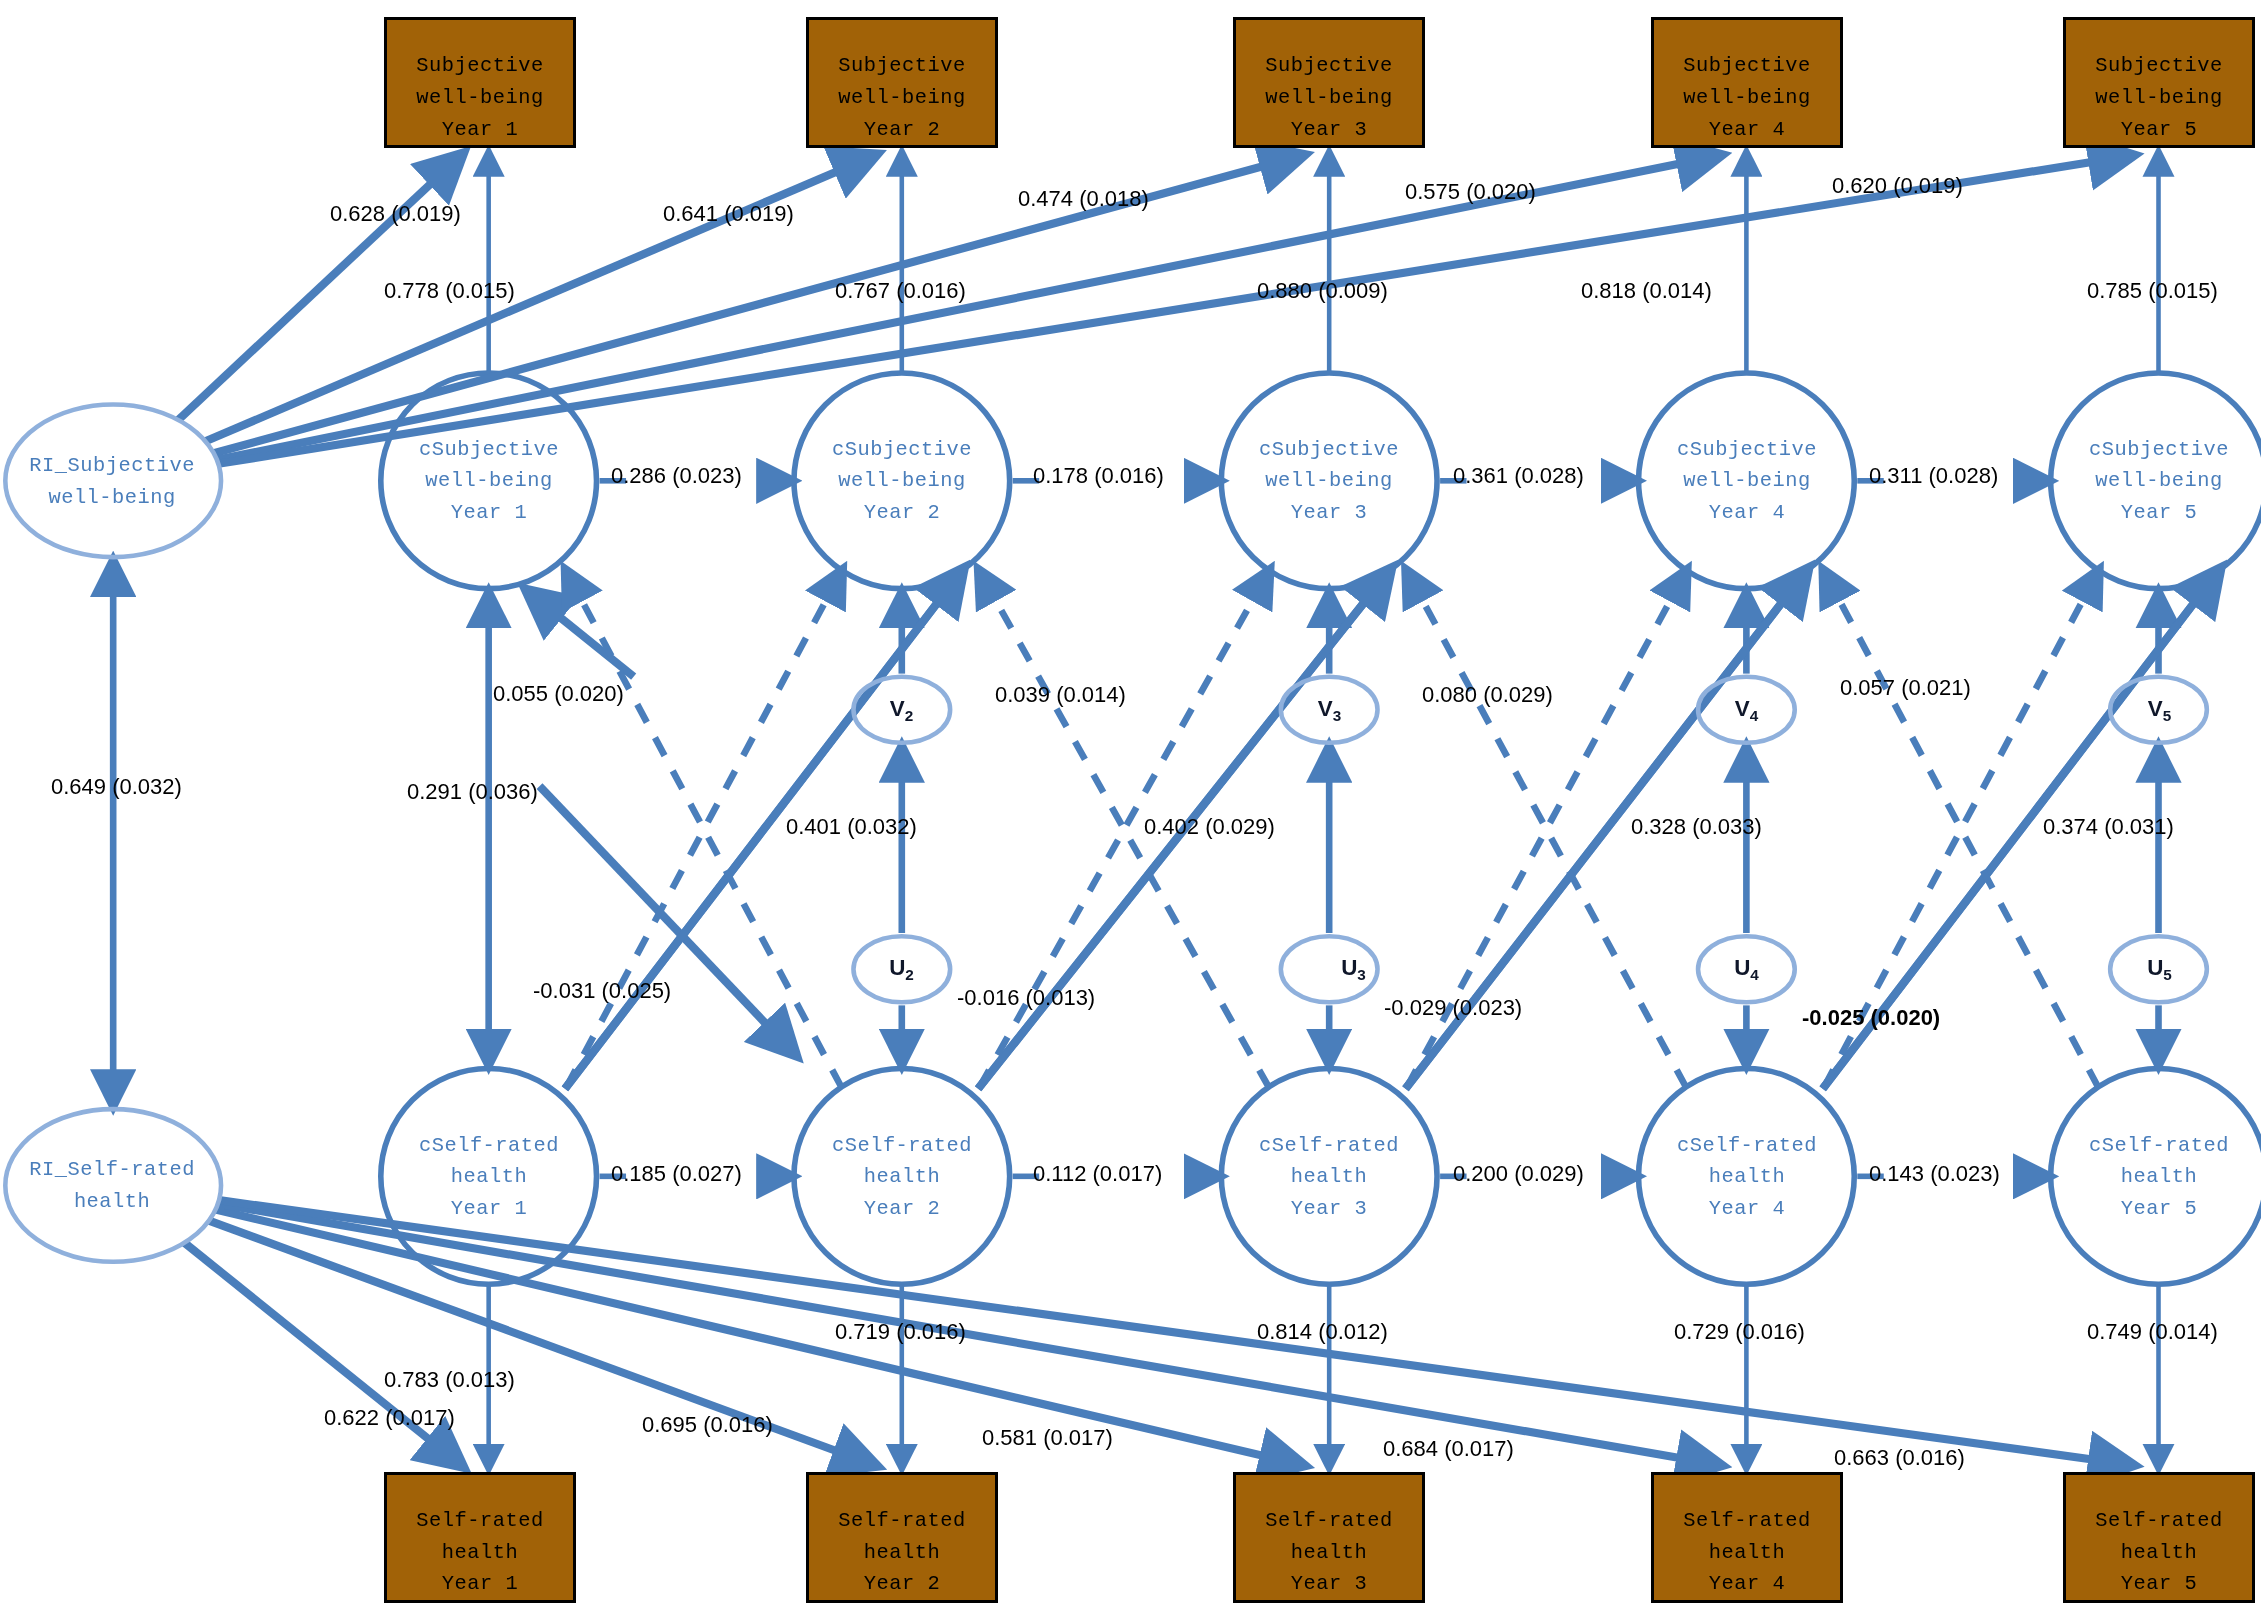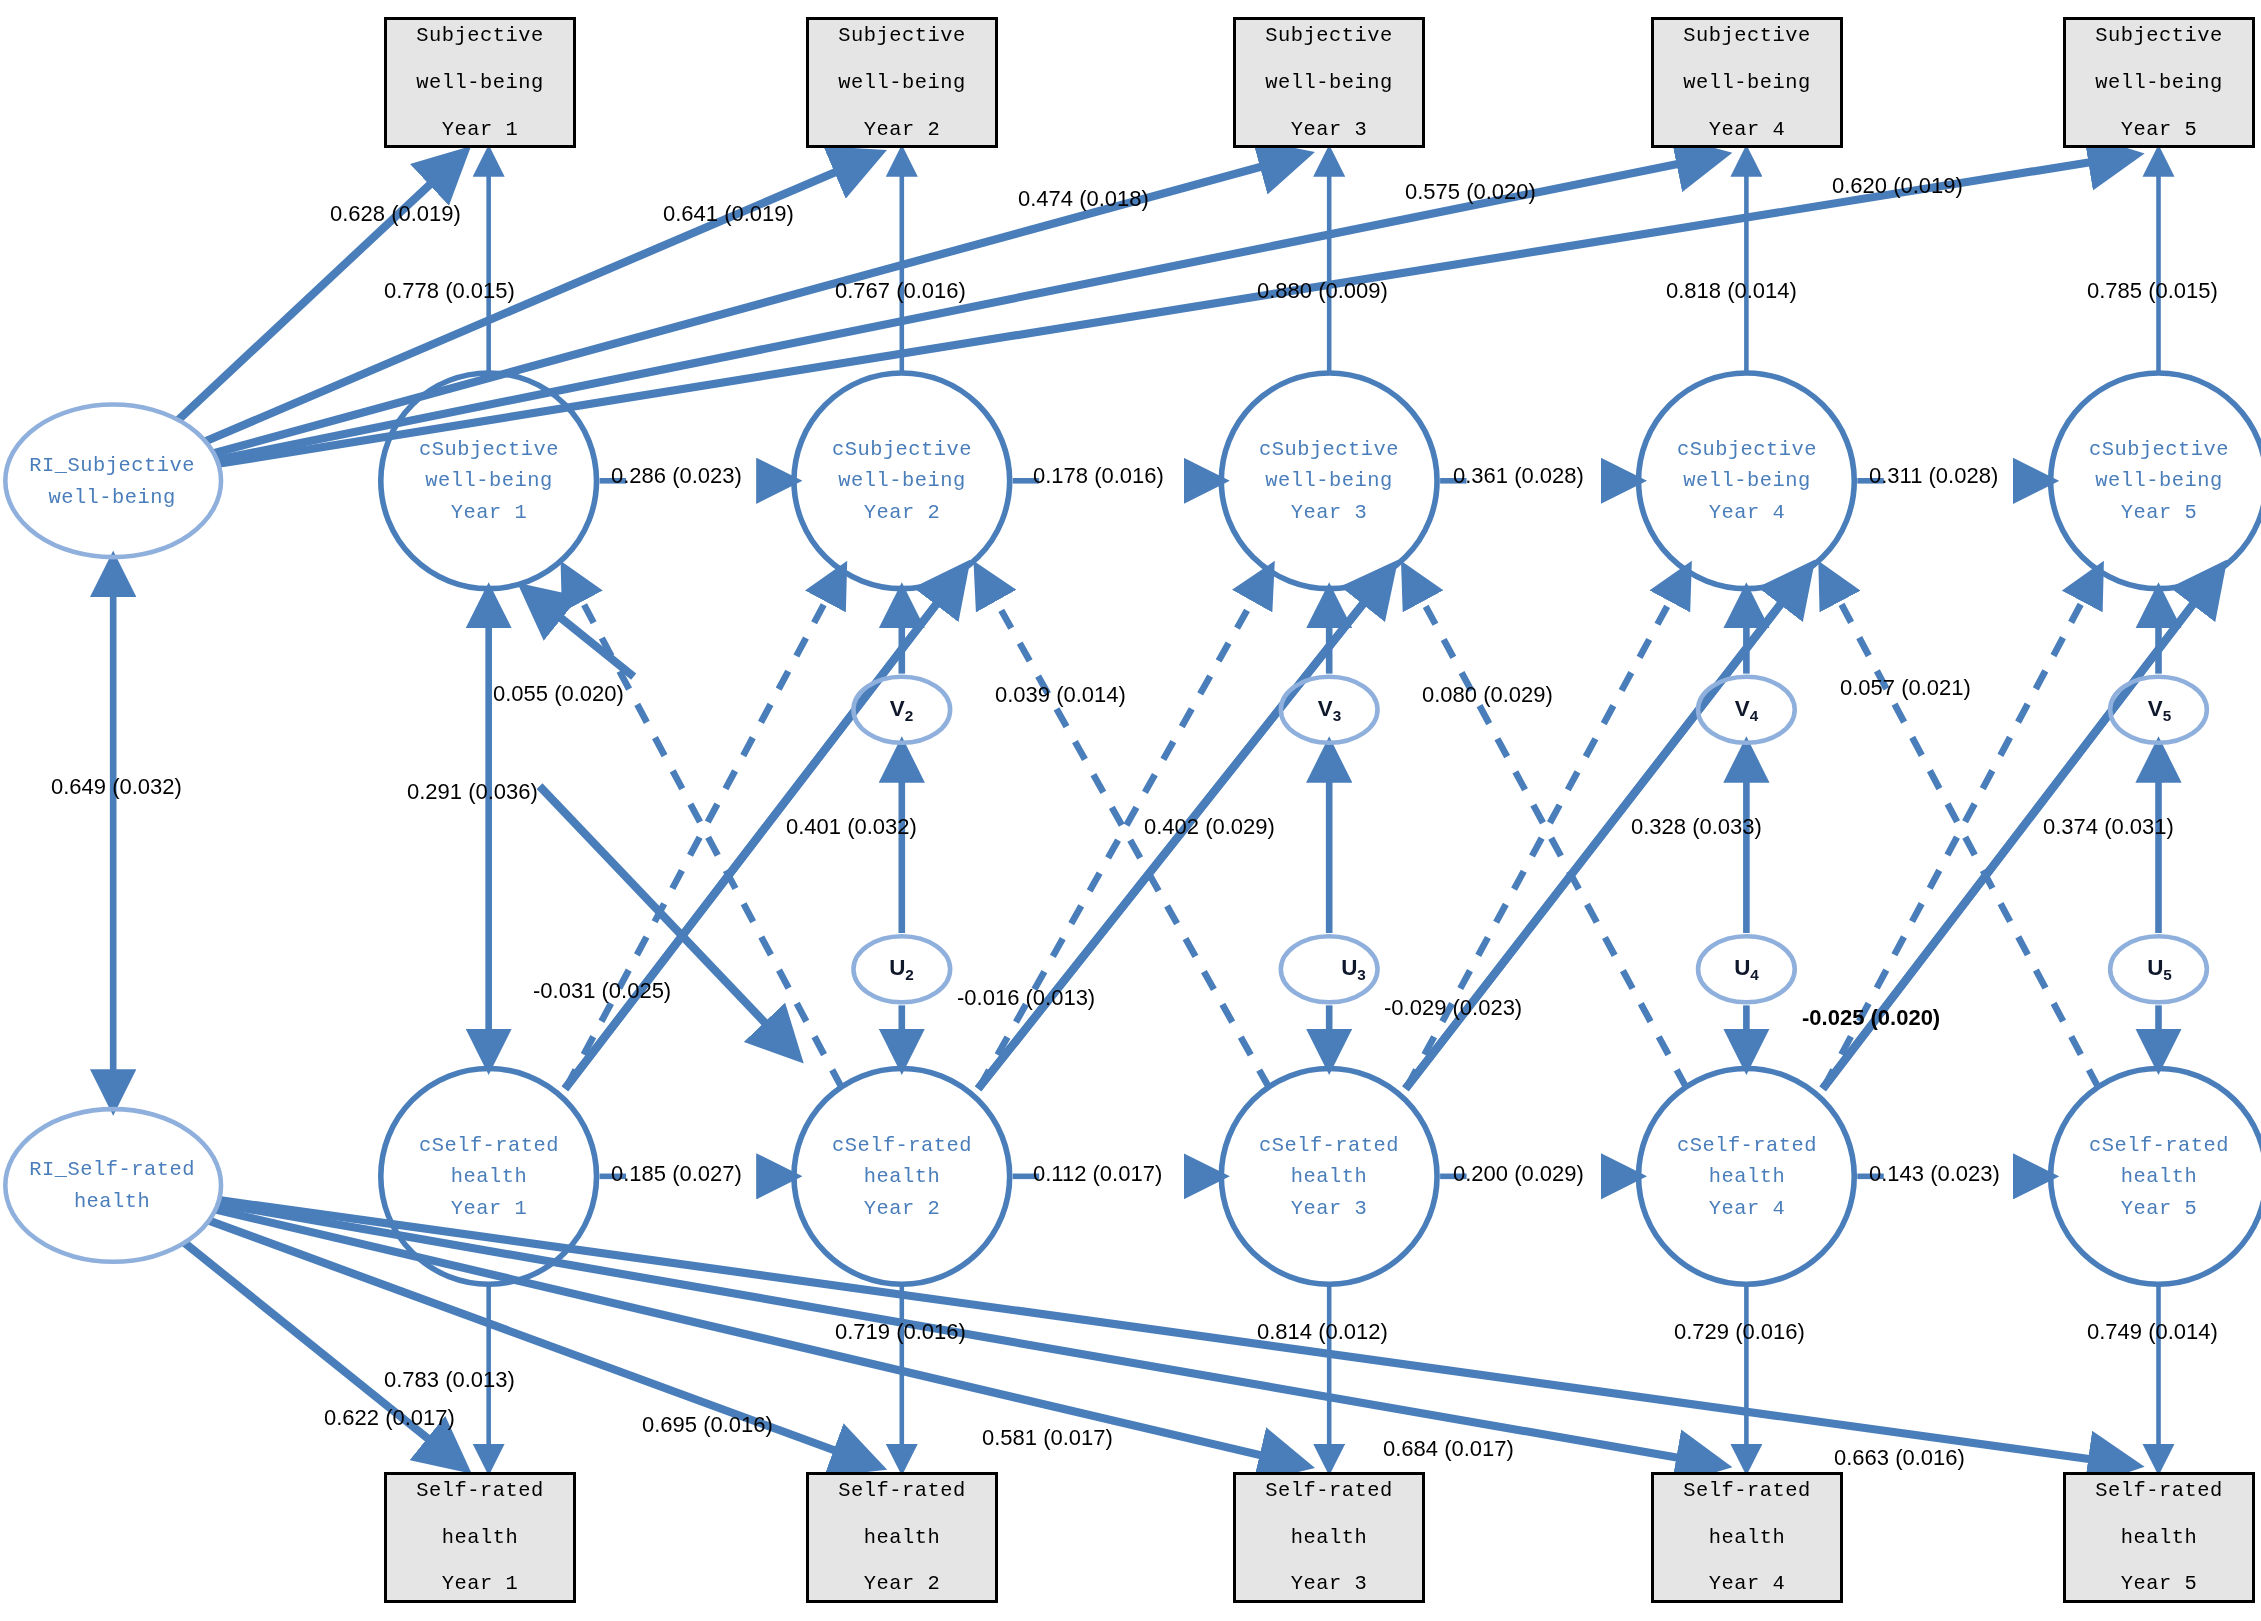--- a/index.html
+++ b/index.html
@@ -1,21 +1,21 @@
 <!DOCTYPE html>
 <html style="font-size:8.1px"><head>
 <meta charset="utf-8">
 <title>RI-CLPM Path Diagram</title>
 <style>
   html,body{margin:0;padding:0;background:#ffffff;}
   #stage{position:relative;width:2261px;height:1621px;background:#fff;
          font-family:"Liberation Sans", sans-serif;overflow:hidden;}
   svg#canvas{position:absolute;left:0;top:0;width:2261px;height:1621px;}
-  .obs-box{position:absolute;border:3.6px solid #000;background:#e5e5e5;
-           display:flex;flex-direction:column;align-items:center;justify-content:space-between;
+  .obs-box{position:absolute;border:3.6px solid #000;background:#a16207;
+           display:flex;flex-direction:column;align-items:center;justify-content:flex-end;
            font-family:"Liberation Mono", monospace;font-size:20.4px;color:#000;
            line-height:1.55;letter-spacing:0.5px;box-sizing:border-box;}
   .lat-circle{position:absolute;display:flex;flex-direction:column;align-items:center;
               justify-content:center;font-family:"Liberation Mono", monospace;
               font-size:20.4px;color:#4a7ebb;line-height:1.55;letter-spacing:0.5px;
               box-sizing:border-box;pointer-events:none;}
   .ri-label{position:absolute;display:flex;flex-direction:column;align-items:center;
             justify-content:center;font-family:"Liberation Mono", monospace;
             font-size:20.4px;color:#4a7ebb;line-height:1.55;letter-spacing:0.5px;
             box-sizing:border-box;}
@@ -276,21 +276,21 @@
 
   <div class="est" style="left:330px;top:201px;">0.628 (0.019)</div>
   <div class="est" style="left:663px;top:201px;">0.641 (0.019)</div>
   <div class="est" style="left:1018px;top:186px;">0.474 (0.018)</div>
   <div class="est" style="left:1405px;top:179px;">0.575 (0.020)</div>
   <div class="est" style="left:1812px;top:173px;margin-left:20px;">0.620 (0.019)</div>
 
   <div class="est" style="left:384px;top:278px;">0.778 (0.015)</div>
   <div class="est" style="left:835px;top:278px;">0.767 (0.016)</div>
   <div class="est" style="left:1257px;top:278px;">0.880 (0.009)</div>
-  <div class="est" style="left:1666px;top:278px;">0.818 (0.014)</div>
+  <div class="est" style="left:1581px;top:278px;">0.818 (0.014)</div>
   <div class="est" style="left:2087px;top:278px;">0.785 (0.015)</div>
 
   <div class="est" style="left:611px;top:463px;">0.286 (0.023)</div>
   <div class="est" style="left:1033px;top:463px;">0.178 (0.016)</div>
   <div class="est" style="left:1453px;top:463px;">0.361 (0.028)</div>
   <div class="est" style="left:1869px;top:463px;">0.311 (0.028)</div>
 
   <div class="est" style="left:611px;top:1161px;">0.185 (0.027)</div>
   <div class="est" style="left:1033px;top:1161px;">0.112 (0.017)</div>
   <div class="est" style="left:1453px;top:1161px;">0.200 (0.029)</div>

